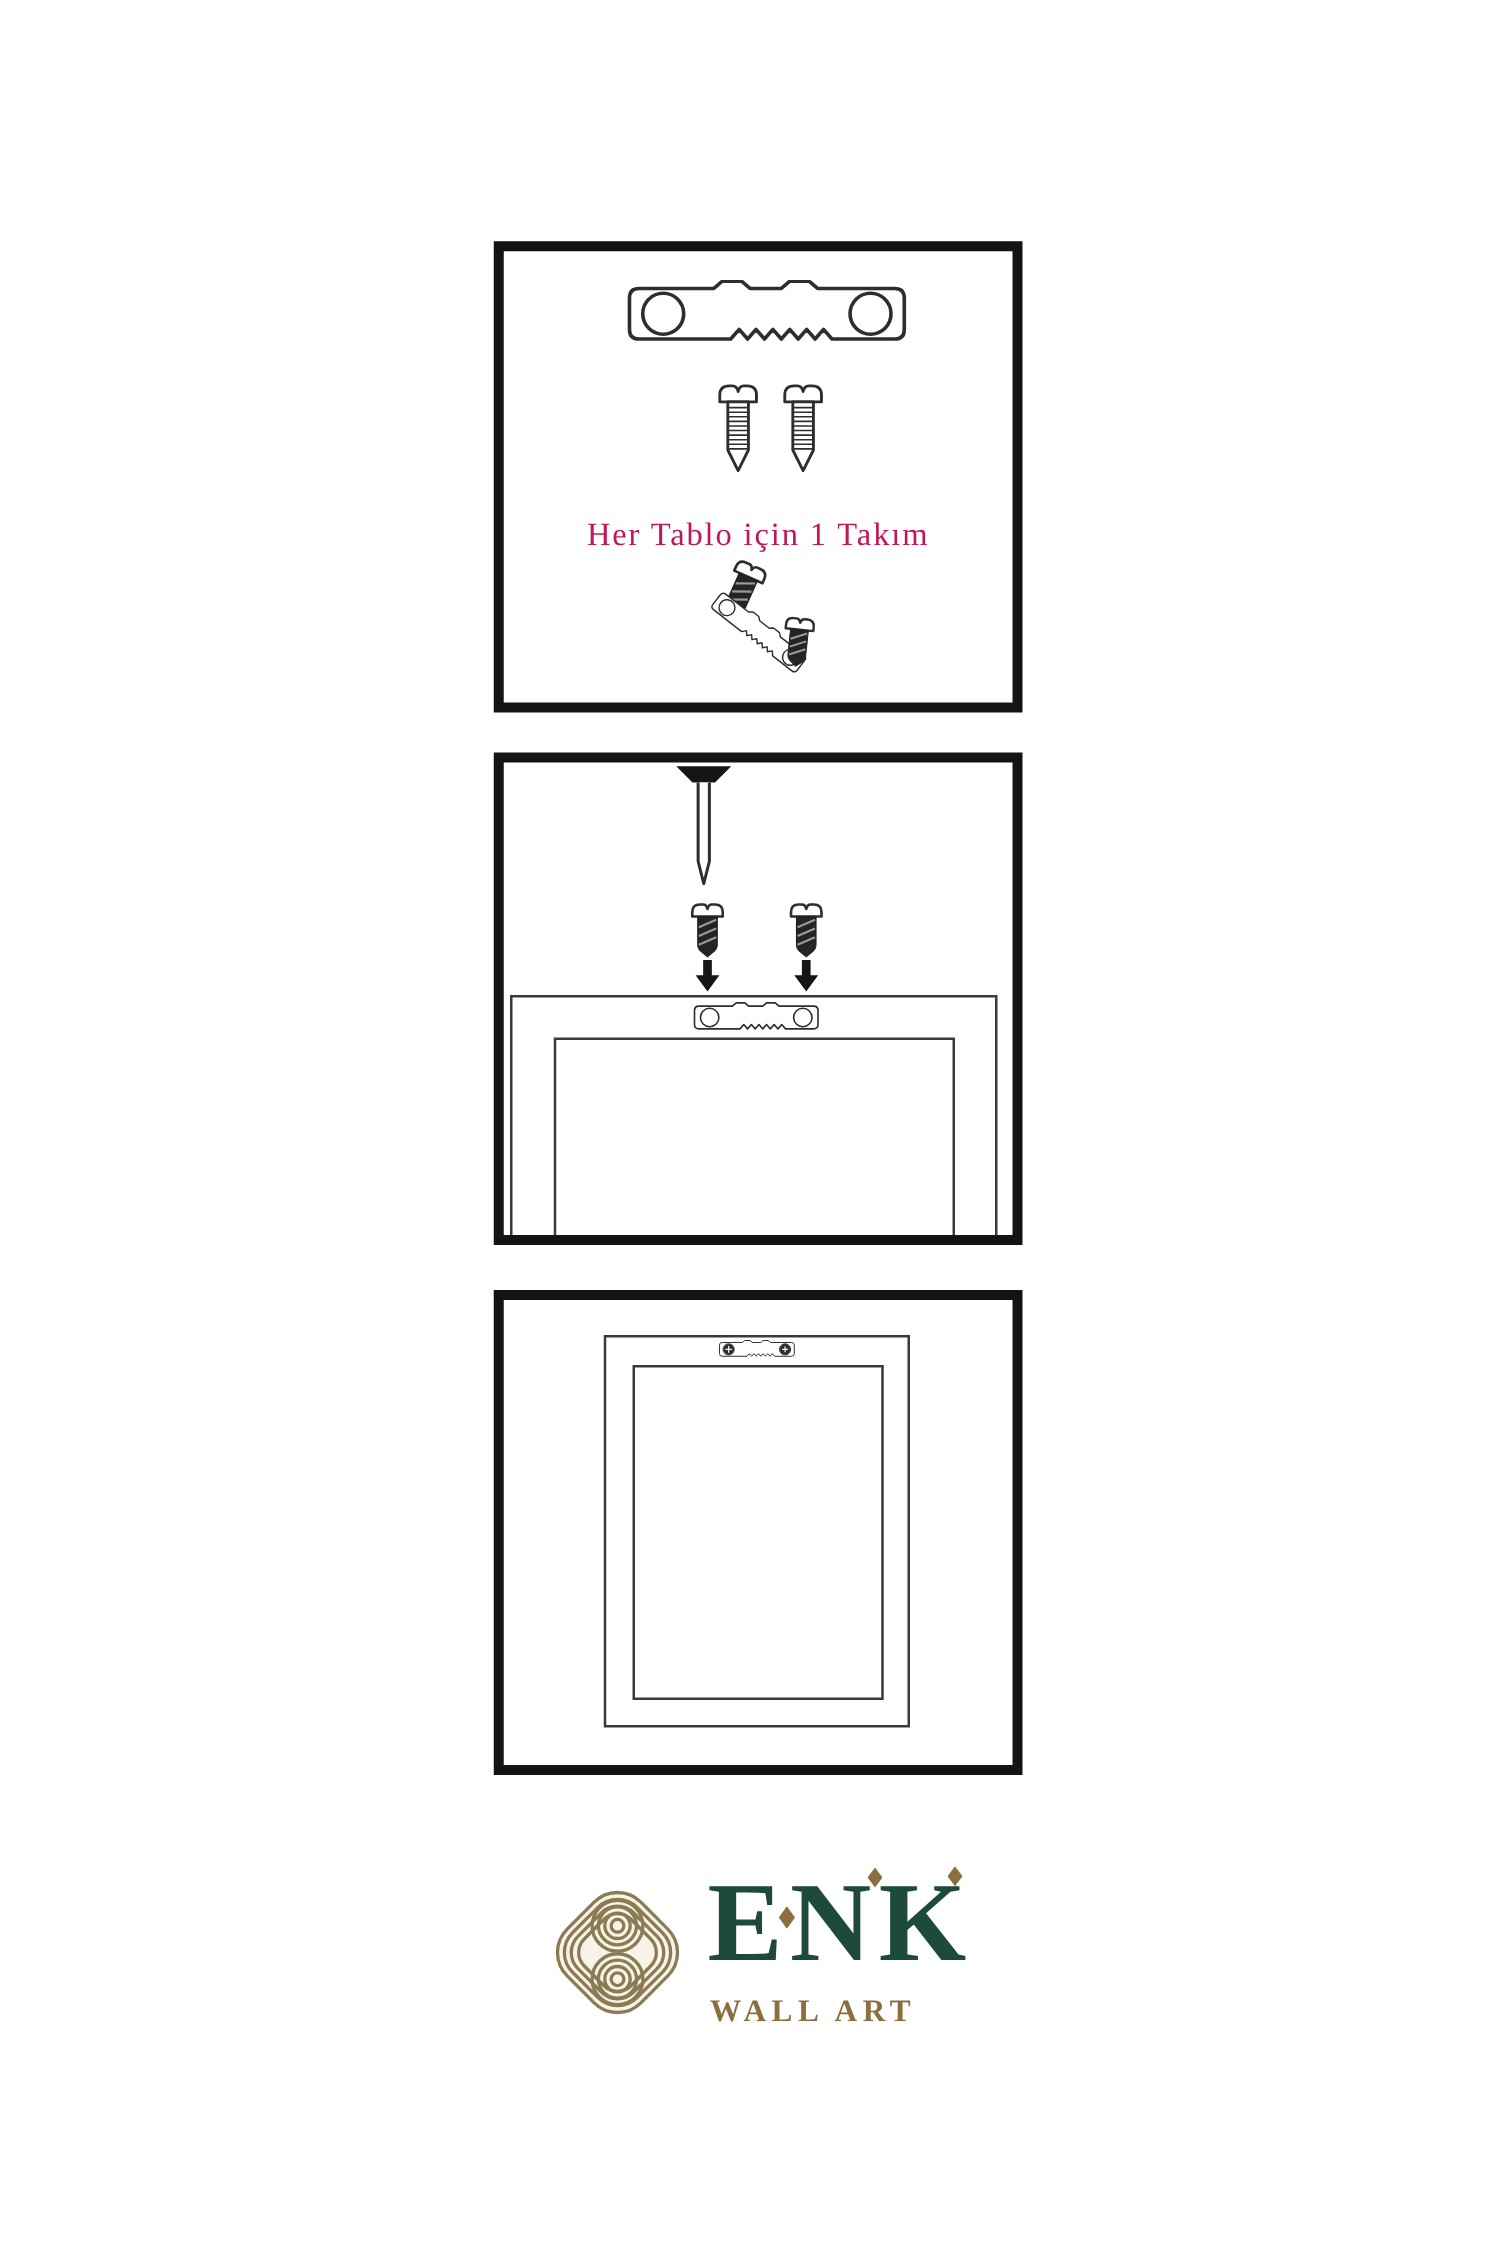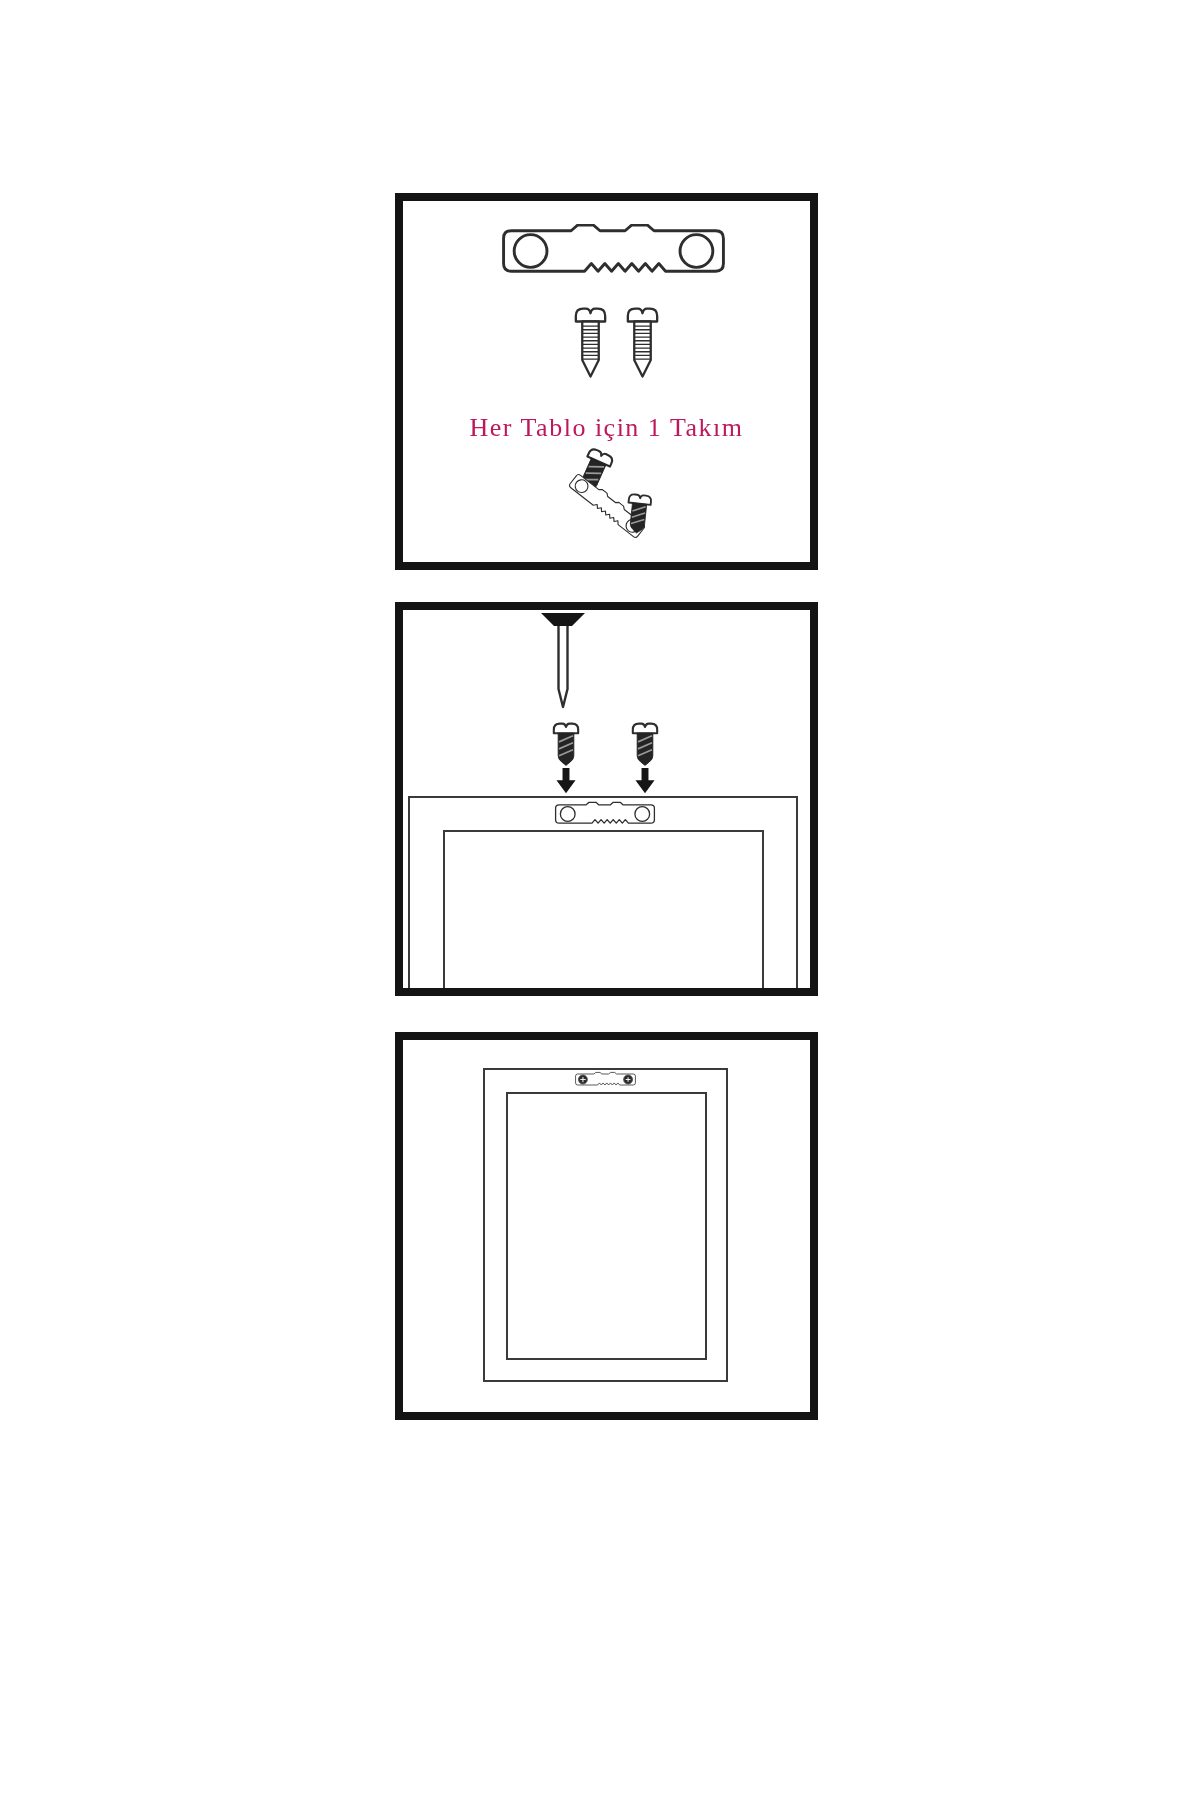--- a/index.html
+++ b/index.html
@@ -153,14 +153,26 @@
   </section>
 
   <section class="panel panel-3">
     <div class="frame-rect" style="left:80px;top:28px;width:245px;height:314px"></div>
     <div class="frame-rect inner" style="left:103px;top:52px;width:201px;height:268px"></div>
     <svg class="abs" style="left:171px;top:31px;background:#ffffff" width="63" height="17" viewBox="0 0 240 56">
         <use href="#sym-hanger-screwed"></use>
       </svg>
   </section>
 
+  <footer class="brand">
+    <svg class="knot" width="122" height="140" viewBox="0 0 120 136">
+        <use href="#sym-knot"></use>
+      </svg>
+    <div class="brand-text">
+      <div class="brand-name">ENK</div>
+      <span class="diamond d1"></span>
+      <span class="diamond d2"></span>
+      <span class="diamond d3"></span>
+      <div class="brand-tagline">WALL ART</div>
+    </div>
+  </footer>
 
 </div>
 
 </body></html>

